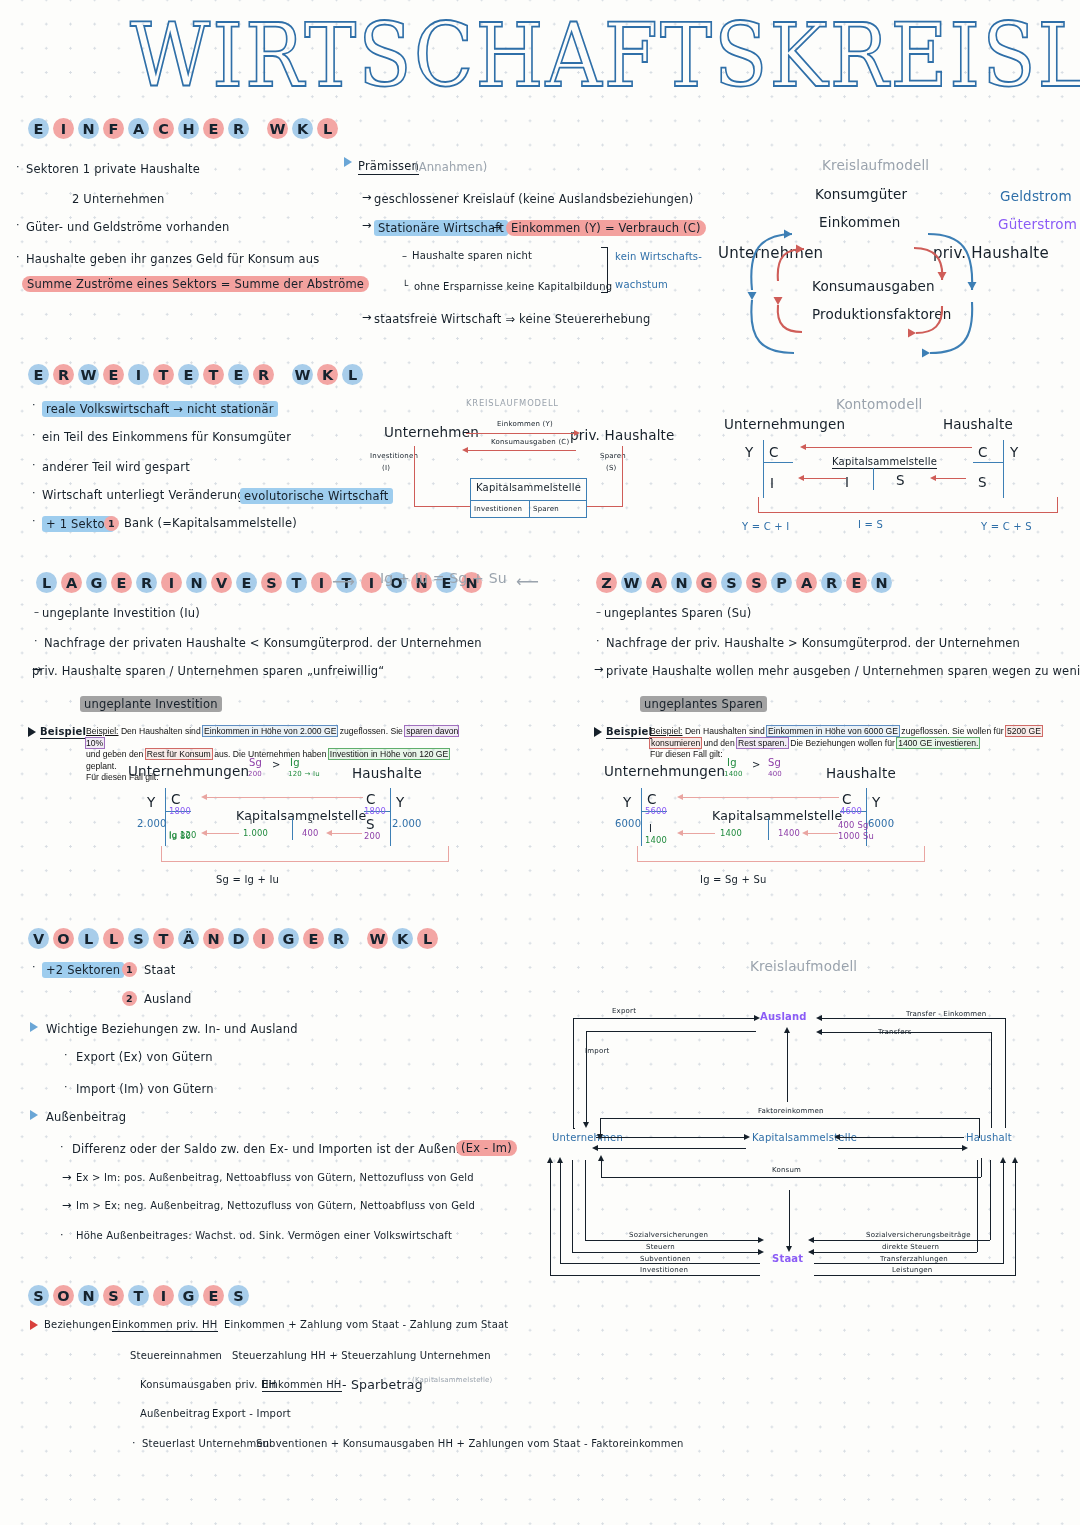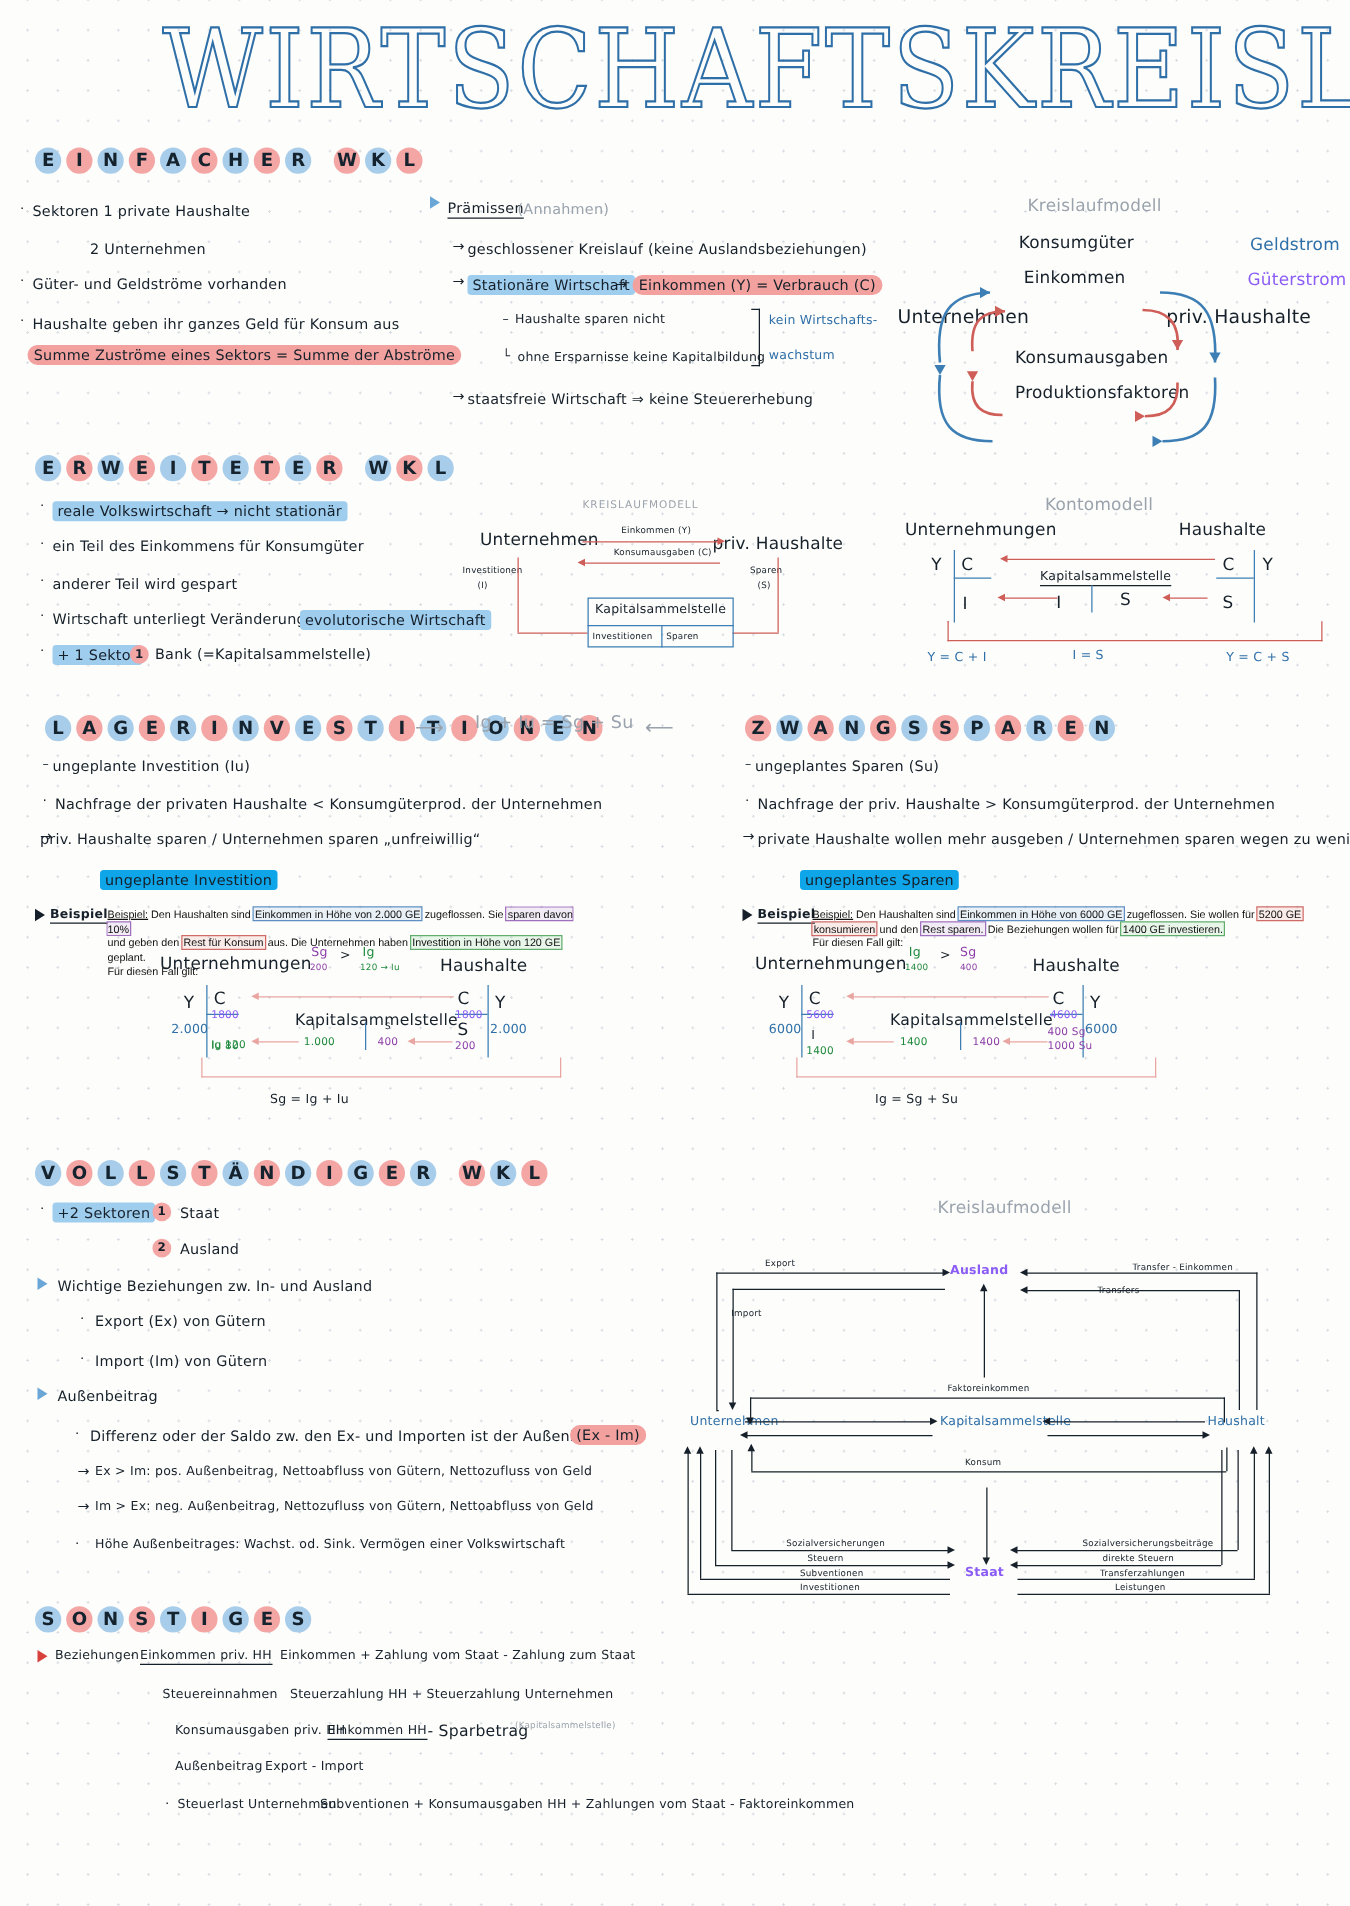--- a/index.html
+++ b/index.html
@@ -67,21 +67,21 @@
   .hw.xxs{ font-size:7px; }
   .hw.lg{ font-size:13.5px; }
   .hw.xl{ font-size:15px; }
   .gray{ color:#9aa3ad; }
   .blue{ color:#2f6fa8; }
   .red{ color:#8b5cf6; }
   .green{ color:#1f8a3d; }
   .purple{ color:#8d3fa8; }
   .hlblue{ background:#9ecdee; padding:1px 4px; border-radius:3px; }
   .hlred{ background:#f3a19e; padding:1px 5px; border-radius:9px; }
-  .hlblue-soft{ background:#0ea5e9; padding:1px 4px; border-radius:3px; }
+  .hlblue-soft{ background:#a3a3a3; padding:1px 4px; border-radius:3px; }
   .under{ border-bottom:1.2px solid #16202a; padding-bottom:1px; }
   .bullet{ position:absolute; font-size:11px; color:#16202a; }
   .tri{
     position:absolute; width:0;height:0;
     border-left:8px solid #6aa6d6;
     border-top:5px solid transparent;
     border-bottom:5px solid transparent;
   }
   .tri.dark{ border-left-color:#16202a; }
   .tri.red{ border-left-color:#d8403c; }

